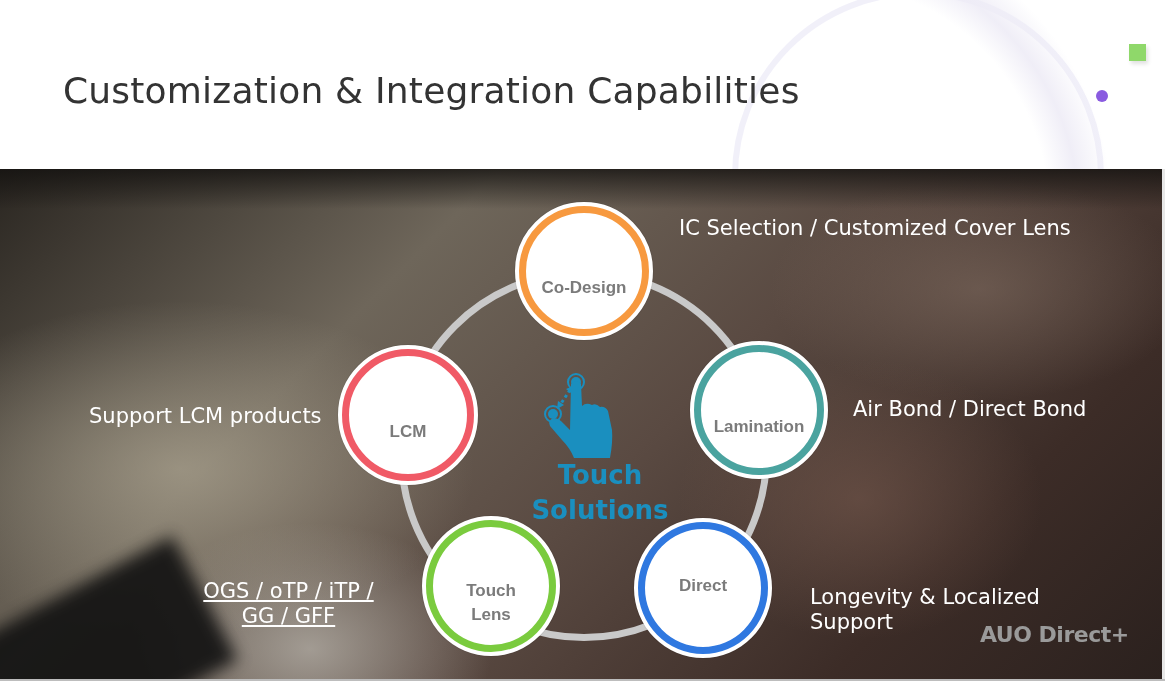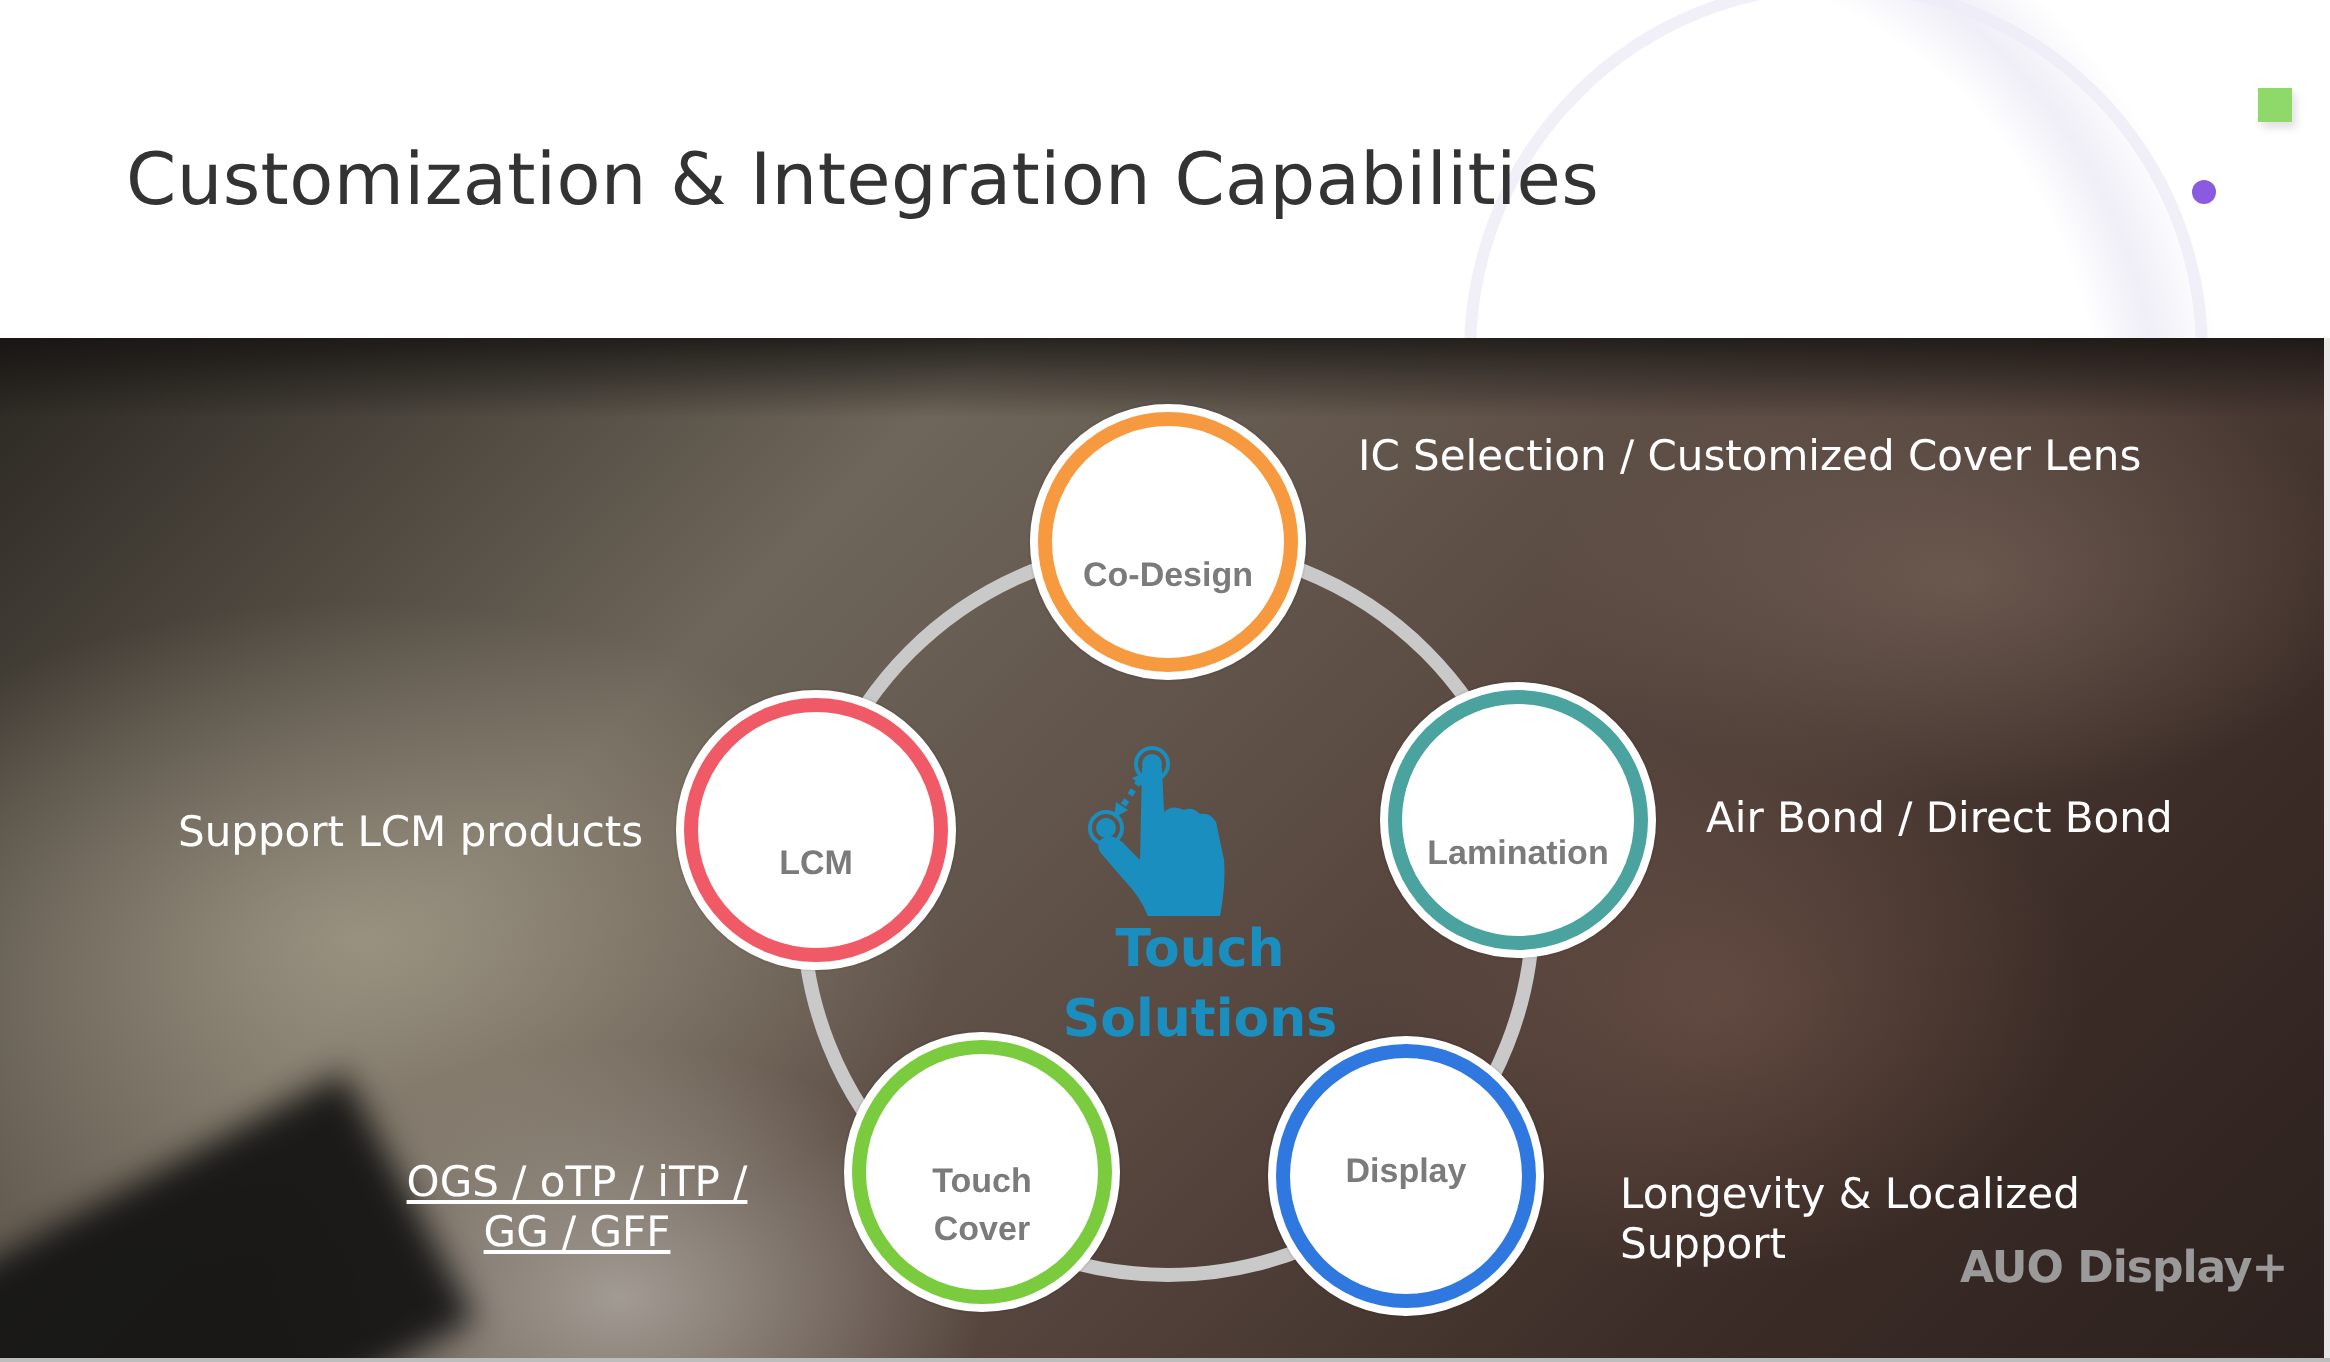--- a/index.html
+++ b/index.html
@@ -64,33 +64,33 @@
 
 <div class="node" style="left:690px; top:341px; width:138px; height:138px;">
   <div class="node-inner" style="border-color:#4AA39F;">
     <span class="node-label">Lamination</span>
   </div>
 </div>
 <div class="desc" style="left:853px; top:397px;">Air Bond / Direct Bond</div>
 
 <div class="node" style="left:634px; top:518px; width:138px; height:140px;">
   <div class="node-inner" style="border-color:#2F78E0;">
-    <span class="node-label" style="margin-top:-4px;">Display</span>
+    <span class="node-label" style="margin-top:-4px;">Direct</span>
   </div>
 </div>
 <div class="desc" style="left:810px; top:585px;">
   <div>Longevity &amp; Localized</div>
   <div>Support</div>
 </div>
 
 <div class="node" style="left:422px; top:516px; width:138px; height:140px;">
   <div class="node-inner" style="border-color:#7ACB3E;">
     <span class="node-label">
       <div>Touch</div>
-      <div>Cover</div>
+      <div>Lens</div>
     </span>
   </div>
 </div>
 <div class="desc" style="left:200px; top:579px; width:177px; text-align:center;text-decoration:underline;">
   <div>OGS / oTP / iTP /</div>
   <div>GG / GFF</div>
 </div>
 
 <div class="node" style="left:338px; top:345px; width:140px; height:140px;text-decoration:underline;">
   <div class="node-inner" style="border-color:#F05A66;">
@@ -113,15 +113,15 @@
     <polygon points="33,14 26,17 31,21" fill="#1A8FBF"></polygon>
 
     <path d="M31 12 Q36 7 41 12 L42 34 Q46 30 52 33 Q56 31 60 35 Q65 34 68 39 L72 58 Q73 70 70 86 L34 86 Q30 76 22 68 L10 54 Q7 48 14 46 Q19 46 24 52 L30 58 Z" fill="#1A8FBF"></path>
   </svg>
 </div>
 <div class="center-text">
   <div>Touch</div>
   <div>Solutions</div>
 </div>
 
-<div class="watermark">AUO Display+</div>
+<div class="watermark">AUO Direct+</div>
 <div class="right-line"></div>
 <div class="bottom-line"></div>
 
 </body></html>

